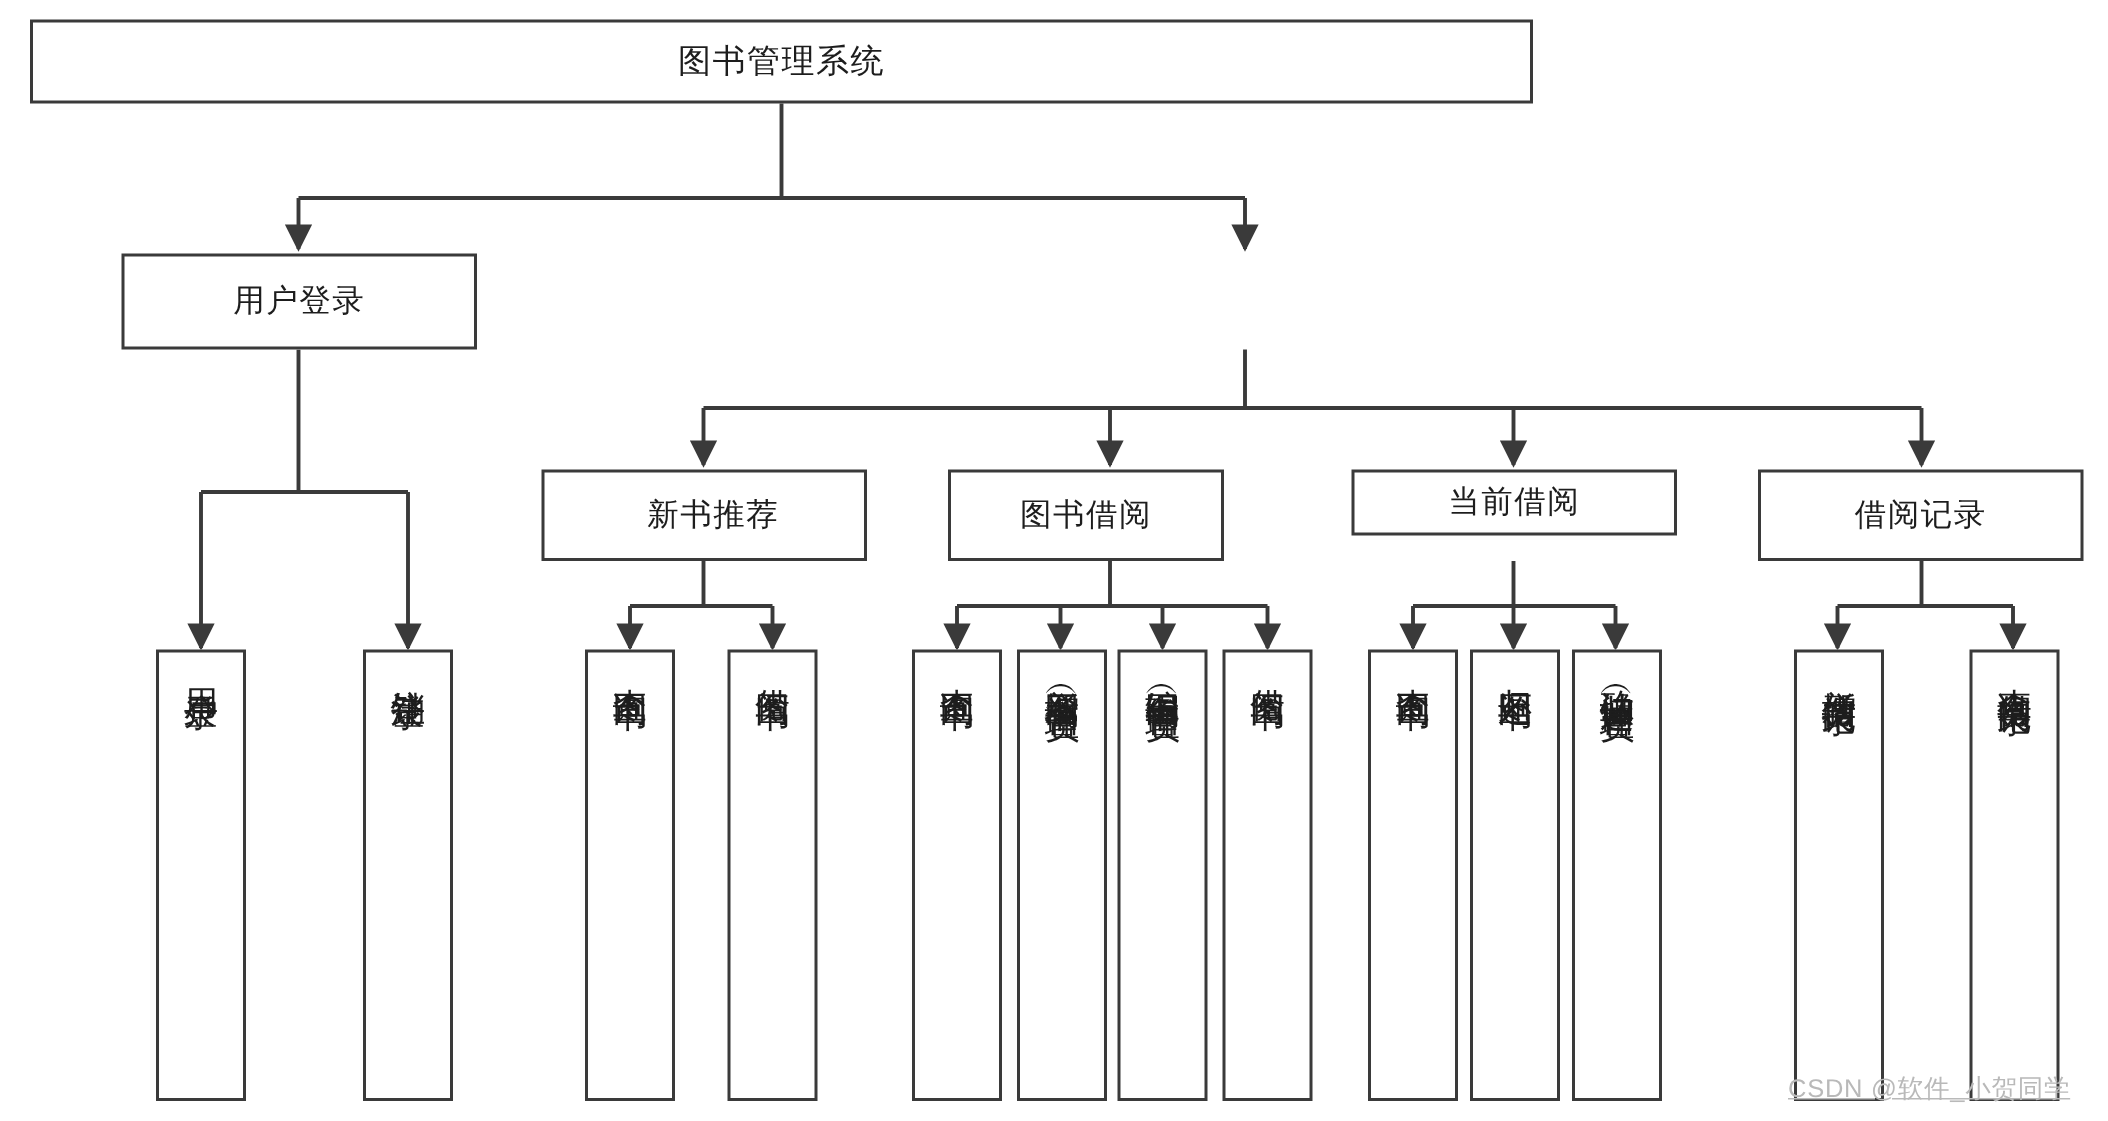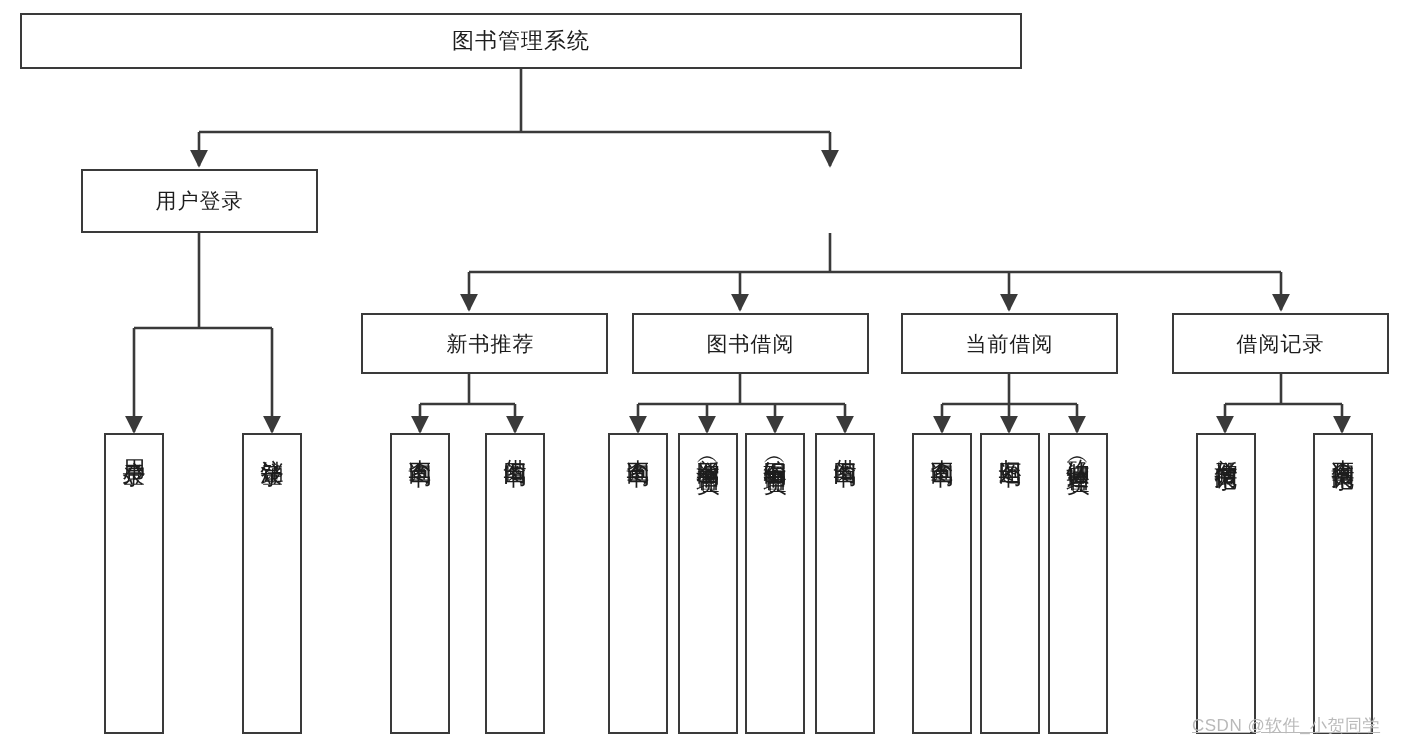--- a/index.html
+++ b/index.html
@@ -110,27 +110,27 @@
   </svg>
 
   <div class="node h root" style="left:20px;top:13px;width:1002px;height:56px;">
     <span>图书管理系统</span>
   </div>
 
   <div class="node h" style="left:81px;top:169px;width:237px;height:64px;">
     <span>用户登录</span>
   </div>
 
-  <div class="node h" style="left:361px;top:313px;width:247px;height:61px;padding-left:12px;">
+  <div class="node h" style="left:361px;top:313px;width:217px;height:61px;padding-left:12px;">
     <span>新书推荐</span>
   </div>
-  <div class="node h" style="left:632px;top:313px;width:237px;height:61px;">
+  <div class="node h" style="left:632px;top:313px;width:184px;height:61px;">
     <span>图书借阅</span>
   </div>
-  <div class="node h" style="left:901px;top:313px;width:217px;height:61px;">
+  <div class="node h" style="left:901px;top:313px;width:217px;height:44px;">
     <span>当前借阅</span>
   </div>
   <div class="node h" style="left:1172px;top:313px;width:217px;height:61px;">
     <span>借阅记录</span>
   </div>
 
   <div class="node v" style="left:104px;top:433px;width:60px;height:301px;">
     <span class="vtext">用户登录</span>
   </div>
   <div class="node v" style="left:242px;top:433px;width:60px;height:301px;">

